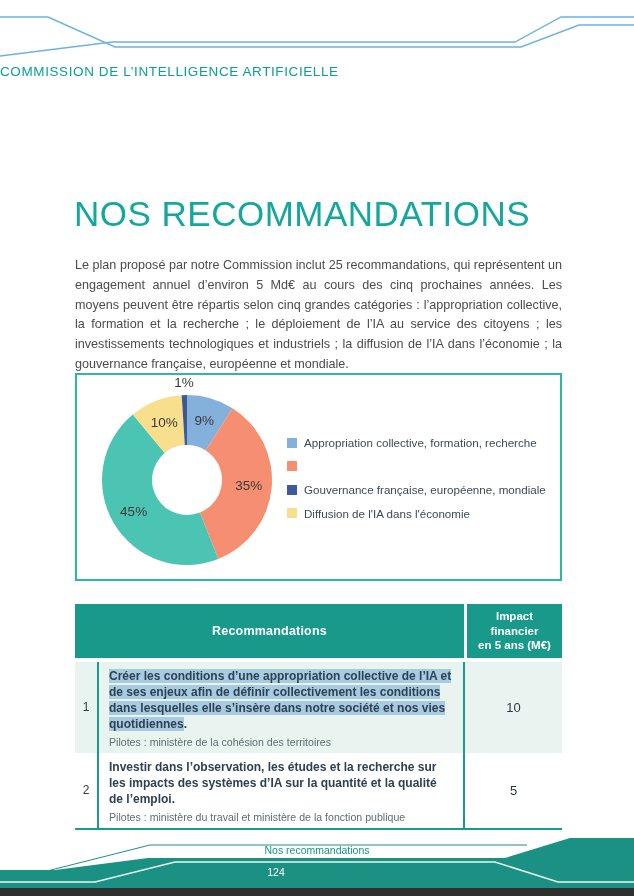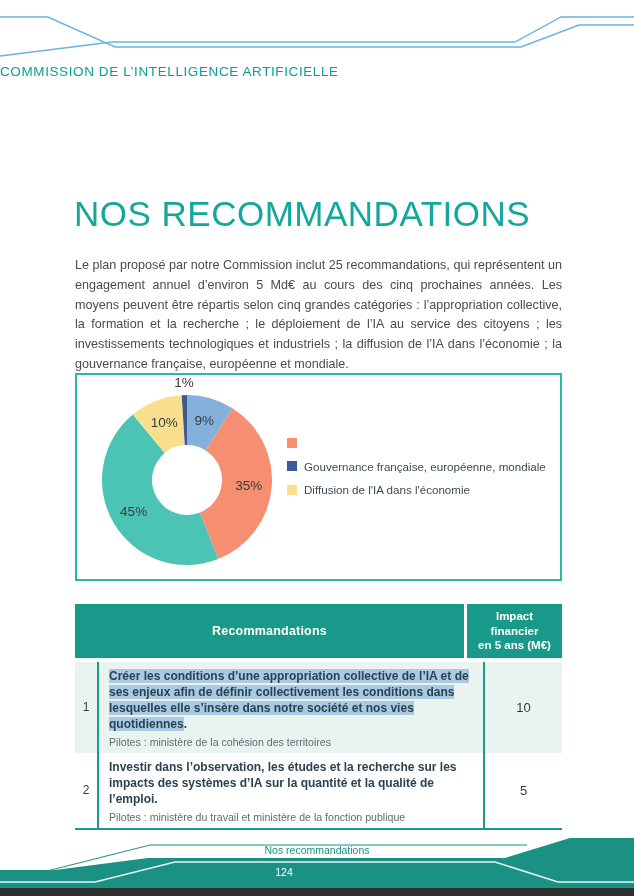--- a/index.html
+++ b/index.html
@@ -44,33 +44,33 @@
   .t-body{margin-top:4px; border-bottom:2px solid #1a9c8d;}
   .t-row{display:flex; align-items:stretch;}
   .t-row.alt{background:#e9f4f1;}
   .t-num{width:22px; flex:none; display:flex; align-items:center; justify-content:center;
     font-size:12px; color:#3b3b3b;}
   .t-text{flex:1; border-left:2px solid #1a9c8d; border-right:2px solid #1a9c8d;
     padding:7px 10px 5px 10px;}
   .rec-text{margin:0; font-size:12px; font-weight:bold; color:#2c4250; line-height:1.33;}
   .hl{background:#a9cbe2;}
   .pilots{margin:3px 0 0 0; font-size:10.6px; color:#5d6d72;}
-  .t-impact{width:77px; flex:none; display:flex; align-items:center; justify-content:center;
+  .t-impact{width:97px; flex:none; display:flex; align-items:center; justify-content:center;
     font-size:13px; color:#2e3a40;}
   .row-1{min-height:64px;}
   .row-2{min-height:54px;}
   
   .footer{position:absolute; left:0; top:836px; width:634px; height:60px;}
   .footer-svg{position:absolute; top:0; left:0;}
   .footer-section{
     position:absolute; top:8px; left:0; width:634px; text-align:center;
     font-size:10.5px; color:#1b9183;
   }
   .footer-page{
-    position:absolute; top:30px; left:8px; width:552px; text-align:center;
+    position:absolute; top:30px; left:0; width:552px; text-align:center;
     font-size:10.5px; color:#ffffff;
   }
 </style>
 </head>
 <body>
 
 <div class="page">
 
   <svg class="hdr-svg" width="634" height="60" viewBox="0 0 634 60">
     <path d="M0,17 H48 L115,47 H521 L579,25 H634" fill="none" stroke="#6cb3e3" stroke-width="1.4"></path>
@@ -90,20 +90,24 @@
         <text x="171.72484180539095" y="115.33471542574787" text-anchor="middle" class="slice-label">35%</text>
         <path d="M141.29058697819764,184.03100130050137 A85,85 0 0 1 55.818960871361384,39.506374364057905 L87.69016035879586,78.03203650284738 A35,35 0 0 0 122.88435934396374,137.5421770060888 Z" fill="#4cc4b3"></path>
         <text x="56.63399432575549" y="141.06056777652302" text-anchor="middle" class="slice-label">45%</text>
         <path d="M55.818960871361384,39.506374364057905 A85,85 0 0 1 104.66280584000837,20.167728083596913 L107.80233181647404,70.06906450501049 A35,35 0 0 0 87.69016035879586,78.03203650284738 Z" fill="#f8df8e"></path>
         <text x="87.17627773354997" y="51.85385787492841" text-anchor="middle" class="slice-label">10%</text>
         <path d="M104.66280584000837,20.167728083596913 A85,85 0 0 1 109.99999999999999,20 L109.99999999999999,70 A35,35 0 0 0 107.80233181647404,70.06906450501049 Z" fill="#3d5a9b"></path>
         <line x1="108.27240825070294" y1="50.02713917988476" x2="107.42431775559348" y2="23.040462050010007" stroke="#4a5670" stroke-width="1.4"></line>
         <text x="106.95315636942155" y="12.047863644524028" text-anchor="middle" class="slice-label">1%</text>
       </svg>
     <div class="legend">
+      <div class="legend-item">
+        <span class="legend-swatch" style="background: rgb(132, 176, 220);"></span>
+        <span class="legend-label">Appropriation collective, formation, recherche</span>
+      </div>
       <div class="legend-item">
         <span class="legend-swatch" style="background: rgb(246, 142, 113);"></span>
       </div>
       <div class="legend-item">
         <span class="legend-swatch" style="background: rgb(61, 90, 155);"></span>
         <span class="legend-label">Gouvernance française, européenne, mondiale</span>
       </div>
       <div class="legend-item">
         <span class="legend-swatch" style="background: rgb(248, 223, 142);"></span>
         <span class="legend-label">Diffusion de l'IA dans l'économie</span>

